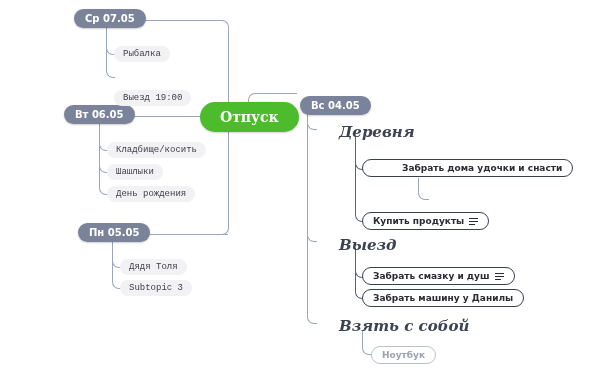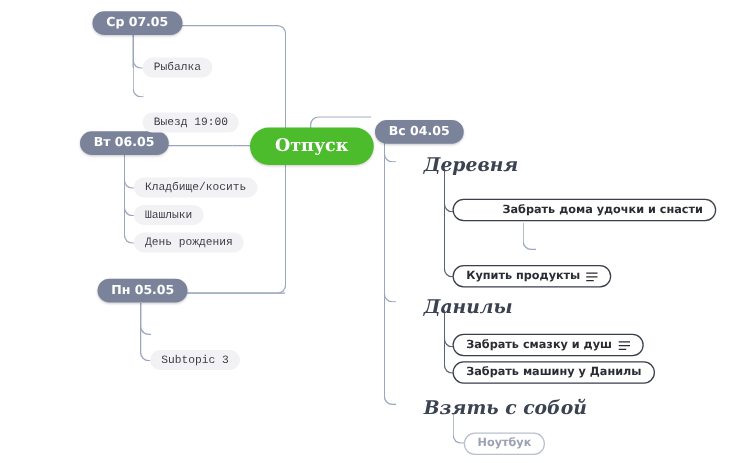--- a/index.html
+++ b/index.html
@@ -129,26 +129,27 @@
   <div class="node day" style="left:64px;top:105px;">Вт 06.05</div>
   <div class="node day" style="left:78px;top:223px;">Пн 05.05</div>
 
   <div class="node leaf" style="left:114px;top:46px;">Рыбалка</div>
   <div class="node leaf" style="left:114px;top:58px;margin-top:32px;">Выезд 19:00</div>
 
   <div class="node leaf" style="left:107px;top:142px;">Кладбище/косить</div>
   <div class="node leaf" style="left:107px;top:164px;">Шашлыки</div>
   <div class="node leaf" style="left:107px;top:186px;">День рождения</div>
 
+  <div class="node leaf" style="left:120px;top:259px;">Дядя Толя</div>
   <div class="node leaf" style="left:120px;top:280px;">Subtopic 3</div>
 
   <div class="node day" style="left:300px;top:96px;">Вс 04.05</div>
 
   <div class="node cat" style="left:337px;top:122px;">Деревня</div>
-  <div class="node cat" style="left:337px;top:235px;">Данилы</div>
+  <div class="node cat" style="left:337px;top:235px;">Выезд</div>
   <div class="node cat" style="left:337px;top:316px;">Взять с собой</div>
 
   <div class="node task" style="left:362px;top:159px;padding-left:39px;">
     <span>Забрать дома удочки и снасти</span>
   </div>
 
 
   <div class="node task" style="left:362px;top:212px;">
     <span>Купить продукты</span>
     <span class="note-icon">

